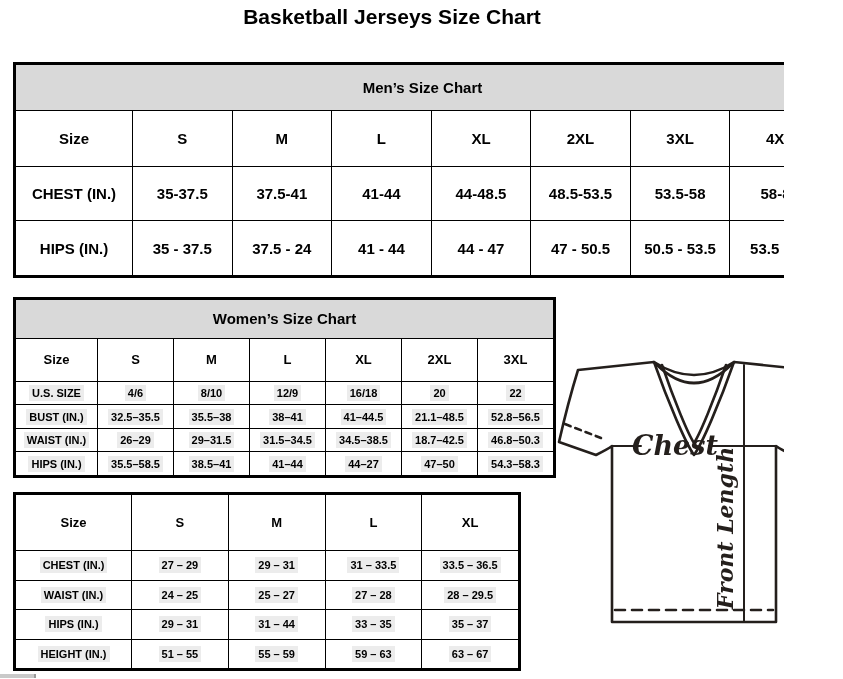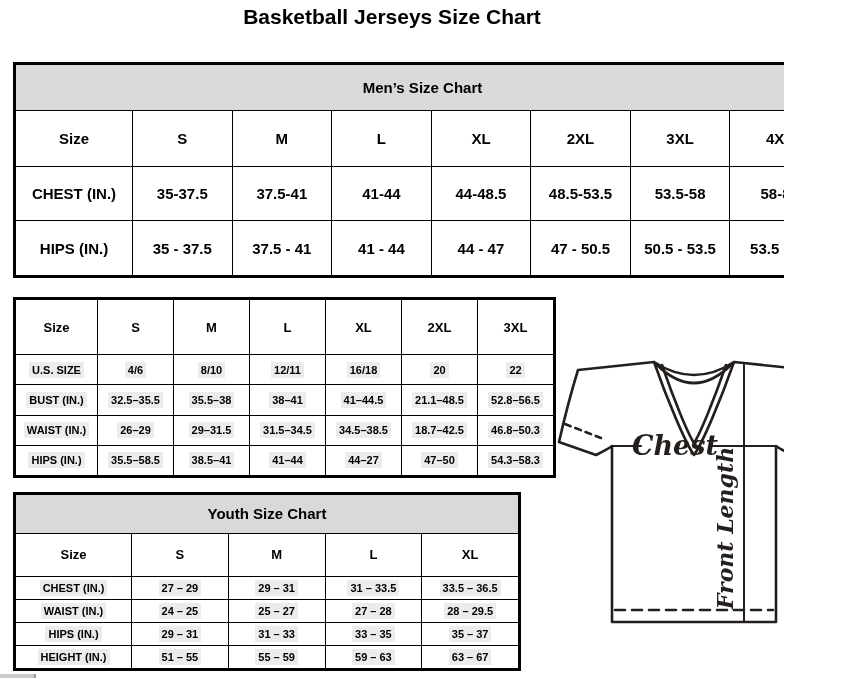--- a/index.html
+++ b/index.html
@@ -82,130 +82,130 @@
         <td>37.5-41</td>
         <td>41-44</td>
         <td>44-48.5</td>
         <td>48.5-53.5</td>
         <td>53.5-58</td>
         <td>58-86</td>
       </tr>
       <tr class="data">
         <td>HIPS (IN.)</td>
         <td>35 - 37.5</td>
-        <td>37.5 - 41</td>
+        <td>37.5 - 24</td>
         <td>41 - 44</td>
         <td>44 - 47</td>
         <td>47 - 50.5</td>
         <td>50.5 - 53.5</td>
         <td>53.5 - 57</td>
       </tr>
     </tbody>
       </table>
   </div>
 
   <div class="tblwrap" id="womens">
     <table>
       <colgroup>
           <col class="c0">
           <col>
           <col>
+          <col>
+          <col>
+          <col>
+          <col>
+        </colgroup>
+      <tbody>
+          <tr class="band">
+            <td colspan="7">Women’s Size Chart</td>
+          </tr>
+      <tr class="hdr">
+        <td>Size</td>
+        <td>S</td>
+        <td>M</td>
+        <td>L</td>
+        <td>XL</td>
+        <td>2XL</td>
+        <td>3XL</td>
+      </tr>
+      <tr class="data">
+        <td><span class="hl">U.S. SIZE</span></td>
+        <td><span class="hl">4/6</span></td>
+        <td><span class="hl">8/10</span></td>
+        <td><span class="hl">12/9</span></td>
+        <td><span class="hl">16/18</span></td>
+        <td><span class="hl">20</span></td>
+        <td><span class="hl">22</span></td>
+      </tr>
+      <tr class="data">
+        <td><span class="hl">BUST (IN.)</span></td>
+        <td><span class="hl">32.5–35.5</span></td>
+        <td><span class="hl">35.5–38</span></td>
+        <td><span class="hl">38–41</span></td>
+        <td><span class="hl">41–44.5</span></td>
+        <td><span class="hl">21.1–48.5</span></td>
+        <td><span class="hl">52.8–56.5</span></td>
+      </tr>
+      <tr class="data">
+        <td><span class="hl">WAIST (IN.)</span></td>
+        <td><span class="hl">26–29</span></td>
+        <td><span class="hl">29–31.5</span></td>
+        <td><span class="hl">31.5–34.5</span></td>
+        <td><span class="hl">34.5–38.5</span></td>
+        <td><span class="hl">18.7–42.5</span></td>
+        <td><span class="hl">46.8–50.3</span></td>
+      </tr>
+      <tr class="data">
+        <td><span class="hl">HIPS (IN.)</span></td>
+        <td><span class="hl">35.5–58.5</span></td>
+        <td><span class="hl">38.5–41</span></td>
+        <td><span class="hl">41–44</span></td>
+        <td><span class="hl">44–27</span></td>
+        <td><span class="hl">47–50</span></td>
+        <td><span class="hl">54.3–58.3</span></td>
+      </tr>
+    </tbody>
+      </table>
+  </div>
+
+  <div class="tblwrap" id="youth">
+    <table>
+      <colgroup>
+          <col class="c0">
           <col>
           <col>
           <col>
           <col>
         </colgroup>
       <tbody>
       <tr class="hdr">
         <td>Size</td>
         <td>S</td>
         <td>M</td>
         <td>L</td>
         <td>XL</td>
-        <td>2XL</td>
-        <td>3XL</td>
-      </tr>
-      <tr class="data">
-        <td><span class="hl">U.S. SIZE</span></td>
-        <td><span class="hl">4/6</span></td>
-        <td><span class="hl">8/10</span></td>
-        <td><span class="hl">12/11</span></td>
-        <td><span class="hl">16/18</span></td>
-        <td><span class="hl">20</span></td>
-        <td><span class="hl">22</span></td>
-      </tr>
-      <tr class="data">
-        <td><span class="hl">BUST (IN.)</span></td>
-        <td><span class="hl">32.5–35.5</span></td>
-        <td><span class="hl">35.5–38</span></td>
-        <td><span class="hl">38–41</span></td>
-        <td><span class="hl">41–44.5</span></td>
-        <td><span class="hl">21.1–48.5</span></td>
-        <td><span class="hl">52.8–56.5</span></td>
-      </tr>
-      <tr class="data">
-        <td><span class="hl">WAIST (IN.)</span></td>
-        <td><span class="hl">26–29</span></td>
-        <td><span class="hl">29–31.5</span></td>
-        <td><span class="hl">31.5–34.5</span></td>
-        <td><span class="hl">34.5–38.5</span></td>
-        <td><span class="hl">18.7–42.5</span></td>
-        <td><span class="hl">46.8–50.3</span></td>
-      </tr>
-      <tr class="data">
-        <td><span class="hl">HIPS (IN.)</span></td>
-        <td><span class="hl">35.5–58.5</span></td>
-        <td><span class="hl">38.5–41</span></td>
-        <td><span class="hl">41–44</span></td>
-        <td><span class="hl">44–27</span></td>
-        <td><span class="hl">47–50</span></td>
-        <td><span class="hl">54.3–58.3</span></td>
-      </tr>
-    </tbody>
-      </table>
-  </div>
-
-  <div class="tblwrap" id="youth">
-    <table>
-      <colgroup>
-          <col class="c0">
-          <col>
-          <col>
-          <col>
-          <col>
-        </colgroup>
-      <tbody>
-          <tr class="band">
-            <td colspan="5">Youth Size Chart</td>
-          </tr>
-      <tr class="hdr">
-        <td>Size</td>
-        <td>S</td>
-        <td>M</td>
-        <td>L</td>
-        <td>XL</td>
       </tr>
       <tr class="data">
         <td><span class="hl">CHEST (IN.)</span></td>
         <td><span class="hl">27 – 29</span></td>
         <td><span class="hl">29 – 31</span></td>
         <td><span class="hl">31 – 33.5</span></td>
         <td><span class="hl">33.5 – 36.5</span></td>
       </tr>
       <tr class="data">
         <td><span class="hl">WAIST (IN.)</span></td>
         <td><span class="hl">24 – 25</span></td>
         <td><span class="hl">25 – 27</span></td>
         <td><span class="hl">27 – 28</span></td>
         <td><span class="hl">28 – 29.5</span></td>
       </tr>
       <tr class="data">
         <td><span class="hl">HIPS (IN.)</span></td>
         <td><span class="hl">29 – 31</span></td>
-        <td><span class="hl">31 – 33</span></td>
+        <td><span class="hl">31 – 44</span></td>
         <td><span class="hl">33 – 35</span></td>
         <td><span class="hl">35 – 37</span></td>
       </tr>
       <tr class="data">
         <td><span class="hl">HEIGHT (IN.)</span></td>
         <td><span class="hl">51 – 55</span></td>
         <td><span class="hl">55 – 59</span></td>
         <td><span class="hl">59 – 63</span></td>
         <td><span class="hl">63 – 67</span></td>
       </tr>

